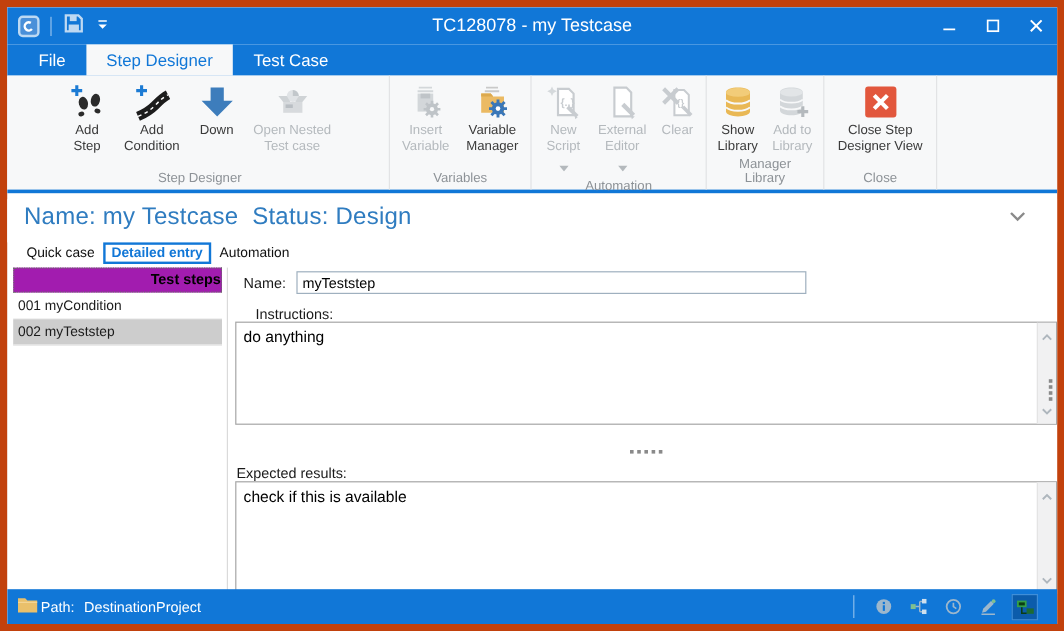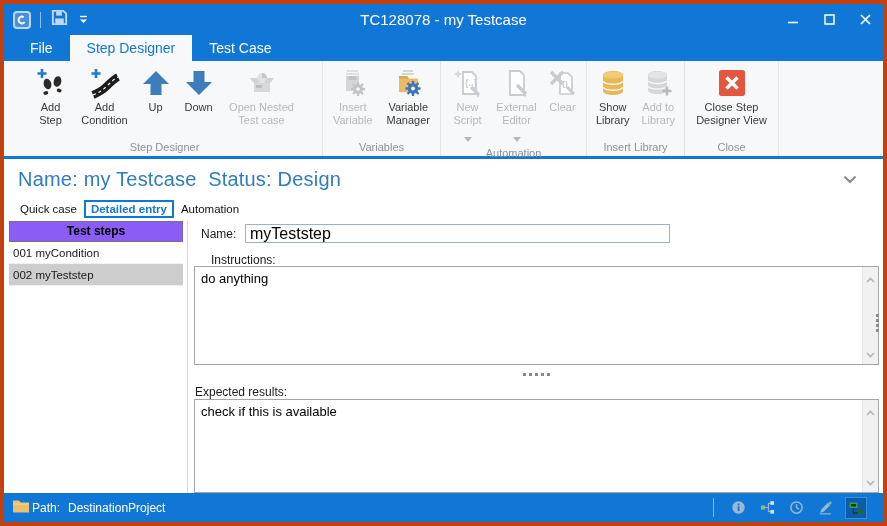--- a/index.html
+++ b/index.html
@@ -4,21 +4,21 @@
 <style>
   * { box-sizing: border-box; margin: 0; padding: 0; }
   html,body { width:887px; height:526px; }
   body {
     font-family: "Liberation Sans", sans-serif;
     background:#fff; overflow:hidden;
     -webkit-font-smoothing: antialiased;
   }
   .window {
     position:relative; width:887px; height:526px;
-    border:4px solid #c2410c; background:#fff; overflow:hidden;
+    border:6px solid #c2410c; background:#fff; overflow:hidden;
   }
 
   
   .titlebar {
     position:absolute; left:0; top:0; right:0; height:31px;
     background:#1177d7; display:flex; align-items:center; color:#fff;
   }
   .qat { display:flex; align-items:center; gap:9px; padding-left:9px; z-index:2; }
   .app-logo {
     width:18px; height:18px; border-radius:4px; background:#4a90d9;
@@ -67,35 +67,35 @@
   .subtabs { position:absolute; left:9px; top:196px; display:flex; align-items:center; }
   .stab { font-size:11.5px; color:#101010; padding:3px 7px; }
   .stab.selected {
     border:2px solid #1177d7; color:#1177d7; font-weight:bold;
     padding:1px 5px; background:#fff;
   }
 
   
   .steps-panel { position:absolute; left:5px; top:217px; width:174px; }
   .steps-header {
-    height:21px; line-height:19px; background:#8b5cf6;
-    border:1px dotted #6b6b6b; font-weight:bold; font-size:12px; text-align:center;
+    height:21px; line-height:19px; background:#a21caf;
+    border:1px dotted #6b6b6b; font-weight:bold; font-size:12px; text-align:right;
   }
   .step-item {
     height:22px; line-height:22px; font-size:11.5px; padding-left:4px;
     background:#fff; border-bottom:1px solid #f1f1f1; color:#1a1a1a;
   }
   .step-item.selected { background:#cdcdcd; }
   .panel-divider { position:absolute; left:183px; top:217px; width:1px; height:280px; background:#dadada; }
 
   
   .form-label { position:absolute; font-size:12px; color:#1a1a1a; }
   .name-input {
     position:absolute; left:241px; top:220px; width:425px; height:19px;
-    border:1px solid #9fb0bf; font-size:16px; padding:0 4px;
+    border:1px solid #9fb0bf; font-size:12px; padding:0 4px;
     font-family:"Liberation Sans", sans-serif; color:#000; outline:none;
   }
   .textbox { position:absolute; left:190px; width:685px; border:1px solid #a6a6a6; background:#fff; }
   .textbox textarea {
     position:absolute; inset:0; border:none; resize:none; outline:none; overflow:hidden;
     font-family:"Liberation Sans", sans-serif; font-size:13px; color:#000;
     padding:4px 22px 4px 6px; background:transparent; width:100%; height:100%;
   }
   .vscroll {
     position:absolute; top:0; right:0; width:16px; height:100%;
@@ -196,28 +196,20 @@
         </div>
         <div class="rbtn" style="width:62px">
           <span class="ricon">
             <svg width="32" height="32" viewBox="0 0 32 32">
               <path d="M7 2v9M2.5 6.5h9" stroke="#1c7bd4" stroke-width="2.6"></path>
               <path d="M4 28C11 25 14 23 18 19s7-7 11-9" stroke="#1d1d1d" stroke-width="8" fill="none"></path>
               <path d="M4 28C11 25 14 23 18 19s7-7 11-9" stroke="#ffffff" stroke-width="1.2" fill="none" stroke-dasharray="3 3"></path>
             </svg>
           </span>
           <span class="rbtn-label">Add Condition</span>
-        </div>
-        <div class="rbtn" style="width:40px">
-          <span class="ricon">
-            <svg width="32" height="32" viewBox="0 0 32 32">
-                <polygon points="16,4 29,17 21.5,17 21.5,28 10.5,28 10.5,17 3,17" fill="#3d7dbc"></polygon>
-              </svg>
-          </span>
-          <span class="rbtn-label">Up</span>
         </div>
         <div class="rbtn" style="width:46px">
           <span class="ricon">
             <svg width="32" height="32" viewBox="0 0 32 32">
                 <polygon points="16,28 29,15 21.5,15 21.5,4 10.5,4 10.5,15 3,15" fill="#3d7dbc"></polygon>
               </svg>
           </span>
           <span class="rbtn-label">Down</span>
         </div>
         <div class="rbtn disabled" style="width:80px">
@@ -343,21 +335,21 @@
             <svg width="32" height="32" viewBox="0 0 32 32">
               <path d="M6 8c0-2.4 4.3-4 9.5-4s9.5 1.6 9.5 4v15c0 2.4-4.3 4-9.5 4S6 25.4 6 23z" fill="#d3d7da"></path>
               <ellipse cx="15.5" cy="8" rx="9.5" ry="3.4" fill="#e2e5e7"></ellipse>
               <path d="M6 14c2 1.7 5 2.6 9.5 2.6s7.5-.9 9.5-2.6M6 19.5c2 1.7 5 2.6 9.5 2.6s7.5-.9 9.5-2.6" stroke="#f7f8f9" stroke-width="1.5" fill="none"></path>
               <path d="M25 19.5v9M20.5 24h9" stroke="#b4b9bd" stroke-width="2.6"></path>
             </svg>
           </span>
           <span class="rbtn-label">Add to Library</span>
         </div>
       </div>
-      <div class="rgroup-label">Insert Library</div>
+      <div class="rgroup-label">Manager Library</div>
     </div>
 
     <div class="rgroup" style="width:94px">
       <div class="rgroup-buttons">
         <div class="rbtn" style="width:90px">
           <span class="ricon">
             <svg width="32" height="32" viewBox="0 0 32 32">
               <rect x="3" y="3" width="26" height="26" rx="2.5" fill="#e2573d"></rect>
               <path d="M10.5 10.5l11 11M21.5 10.5l-11 11" stroke="#fff" stroke-width="3.4"></path>
             </svg>
@@ -389,21 +381,21 @@
     <div class="steps-header">Test steps</div>
     <div class="step-item">001 myCondition</div>
     <div class="step-item selected">002 myTeststep</div>
   </div>
   <div class="panel-divider"></div>
 
   <div class="form-label" style="left:197px; top:223px;">Name:</div>
   <input class="name-input" type="text" value="myTeststep" style="">
 
   <div class="form-label" style="left:191px; top:249px;margin-left:16px;">Instructions:</div>
-  <div class="textbox" style="top:262px; height:99px;">
+  <div class="textbox" style="top:262px; height:86px;">
     <textarea spellcheck="false" style="">do anything</textarea>
     <div class="vscroll">
       <span class="chev up"><svg width="9" height="6" viewBox="0 0 9 6">
             <path d="M1 5l3.5-3.5L8 5" fill="none" stroke="#aeb6bd" stroke-width="1.6"></path>
           </svg></span>
       <span class="chev down"><svg width="9" height="6" viewBox="0 0 9 6">
             <path d="M1 1l3.5 3.5L8 1" fill="none" stroke="#aeb6bd" stroke-width="1.6"></path>
           </svg></span>
     </div>
   </div>

